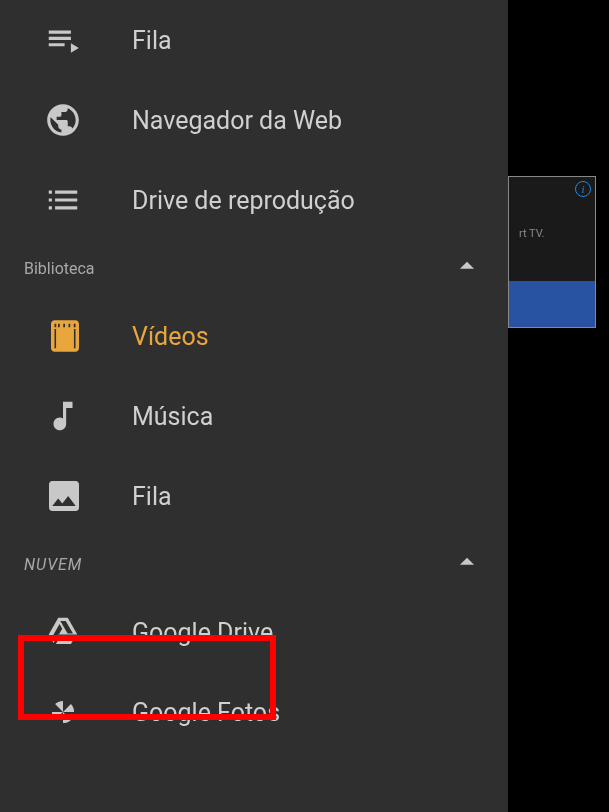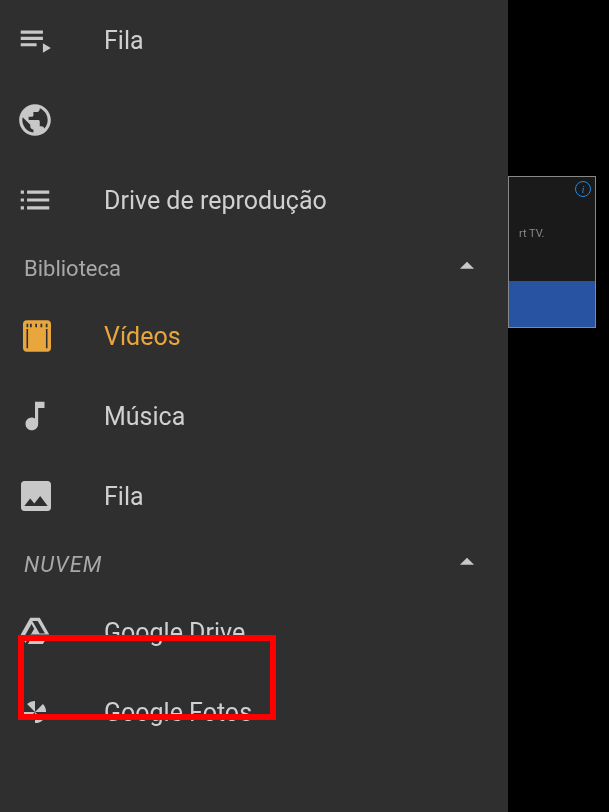--- a/index.html
+++ b/index.html
@@ -19,21 +19,21 @@
       width: 508px;
       height: 812px;
       background: #2f2f2f;
       position: relative;
       z-index: 2;
     }
     .sidebar-item {
       display: flex;
       align-items: center;
       height: 80px;
-      padding-left: 16px;
+      padding-left: 44px;
       cursor: pointer;
     }
     .sidebar-item .icon {
       width: 52px;
       display: flex;
       align-items: center;
       justify-content: flex-start;
     }
     .sidebar-item .label {
       font-size: 25px;
@@ -46,21 +46,21 @@
     }
     .section-header {
       display: flex;
       align-items: center;
       justify-content: space-between;
       height: 56px;
       padding: 0 24px;
       cursor: pointer;
     }
     .section-header .section-title {
-      font-size: 22px;
+      font-size: 16px;
       color: #a8a8a8;
     }
     .section-header.uppercase .section-title {
       text-transform: uppercase;
       letter-spacing: 1px;
       font-style: italic;
     }
     .chevron {
       width: 34px;
       height: 34px;
@@ -151,20 +151,21 @@
     </span>
     <span class="label">Fila</span>
   </div>
 
   <div class="sidebar-item">
     <span class="icon">
       <svg width="38" height="38" viewBox="0 0 24 24">
           <path d="M12 2C6.48 2 2 6.48 2 12s4.48 10 10 10 10-4.48 10-10S17.52 2 12 2zm-1 17.93c-3.95-.49-7-3.85-7-7.93 0-.62.08-1.21.21-1.79L9 15v1c0 1.1.9 2 2 2v1.93zm6.9-2.54c-.26-.81-1-1.39-1.9-1.39h-1v-3c0-.55-.45-1-1-1H8v-2h2c.55 0 1-.45 1-1V7h2c1.1 0 2-.9 2-2v-.41c2.93 1.19 5 4.06 5 7.41 0 2.08-.8 3.97-2.1 5.39z"></path>
         </svg>
     </span>
+    <span class="label">Navegador da Web</span>
   </div>
 
   <div class="sidebar-item">
     <span class="icon">
       <svg width="38" height="38" viewBox="0 0 24 24">
           <path d="M3 6h2v2H3V6zm4 0h14v2H7V6zm-4 5h2v2H3v-2zm4 0h14v2H7v-2zm-4 5h2v2H3v-2zm4 0h14v2H7v-2z"></path>
         </svg>
     </span>
     <span class="label">Drive de reprodução</span>
   </div>

